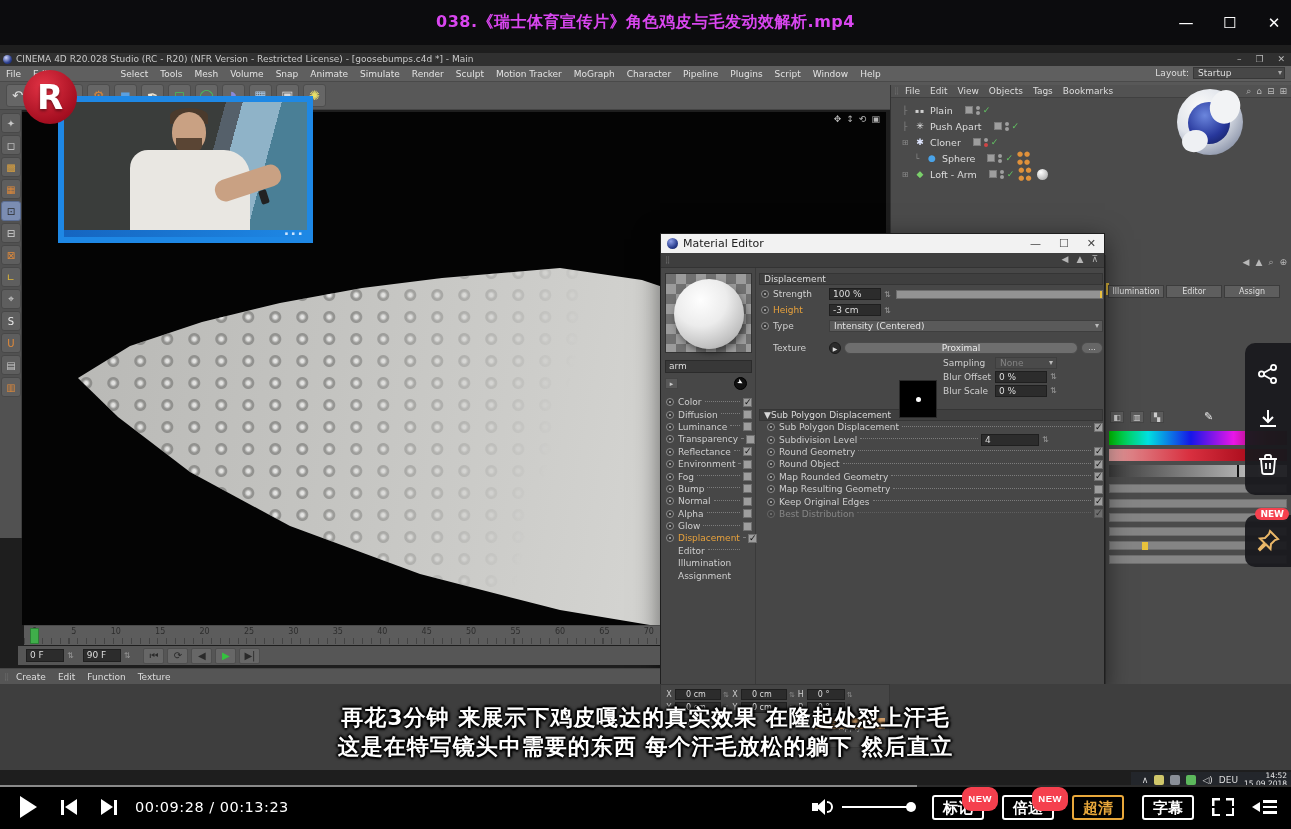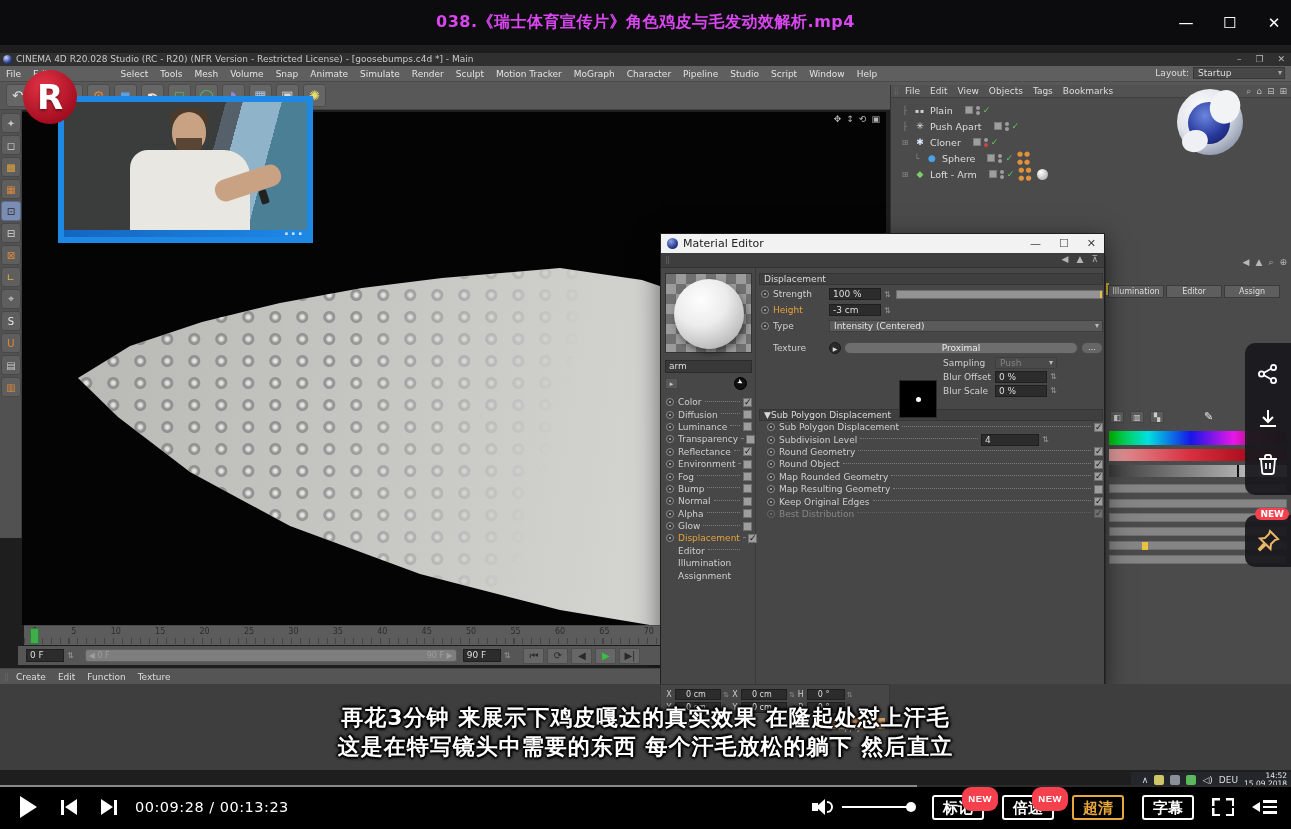--- a/index.html
+++ b/index.html
@@ -242,21 +242,21 @@
           <span class="mi">Volume</span>
           <span class="mi">Snap</span>
           <span class="mi">Animate</span>
           <span class="mi">Simulate</span>
           <span class="mi">Render</span>
           <span class="mi">Sculpt</span>
           <span class="mi">Motion Tracker</span>
           <span class="mi">MoGraph</span>
           <span class="mi">Character</span>
           <span class="mi">Pipeline</span>
-          <span class="mi">Studio</span>
+          <span class="mi">Plugins</span>
           <span class="mi">Script</span>
           <span class="mi">Window</span>
           <span class="mi">Help</span>
         </span>
       <span class="layoutbox">
           <span>Layout:</span>
           <span class="sel">Startup</span>
         </span>
     </div>
 
@@ -649,21 +649,21 @@
         <div class="prow" style="margin-top:8px">
           <span class="radio" style="visibility:hidden"></span>
             <span class="plbl">Texture</span>
           <span class="circbtn">▶</span>
           <span class="texbar">Proximal</span>
           <span class="morebtn">...</span>
         </div>
         <div class="texthumb"></div>
         <div class="subrow">
           <span class="slbl">Sampling</span>
-          <span class="ddl dis">Push</span>
+          <span class="ddl dis">None</span>
         </div>
         <div class="subrow">
           <span class="slbl">Blur Offset</span>
           <span class="vbox" style="min-width:52px">0 %</span>
             <span class="spin">⇅</span>
         </div>
         <div class="subrow">
           <span class="slbl">Blur Scale</span>
           <span class="vbox" style="min-width:52px">0 %</span>
             <span class="spin">⇅</span>
@@ -750,24 +750,20 @@
           <span>65</span>
           <span>70</span>
         </div>
       <div class="tickmarks"></div>
       <div class="playhead"></div>
     </div>
 
     <div class="r tl-range">
       <span class="fbox">0 F</span>
         <span class="spin">⇅</span>
-      <span class="rslide">
-        <span class="lcap">◀ 0 F</span>
-        <span class="rcap">90 F ▶</span>
-      </span>
       <span class="fbox" style="margin-left:6px">90 F</span>
         <span class="spin">⇅</span>
       <span class="tbtn" style="margin-left:10px">
           <span class="g">⏮</span>
         </span>
       <span class="tbtn">
           <span class="g">⟳</span>
         </span>
       <span class="tbtn">
           <span class="g">◀</span>

